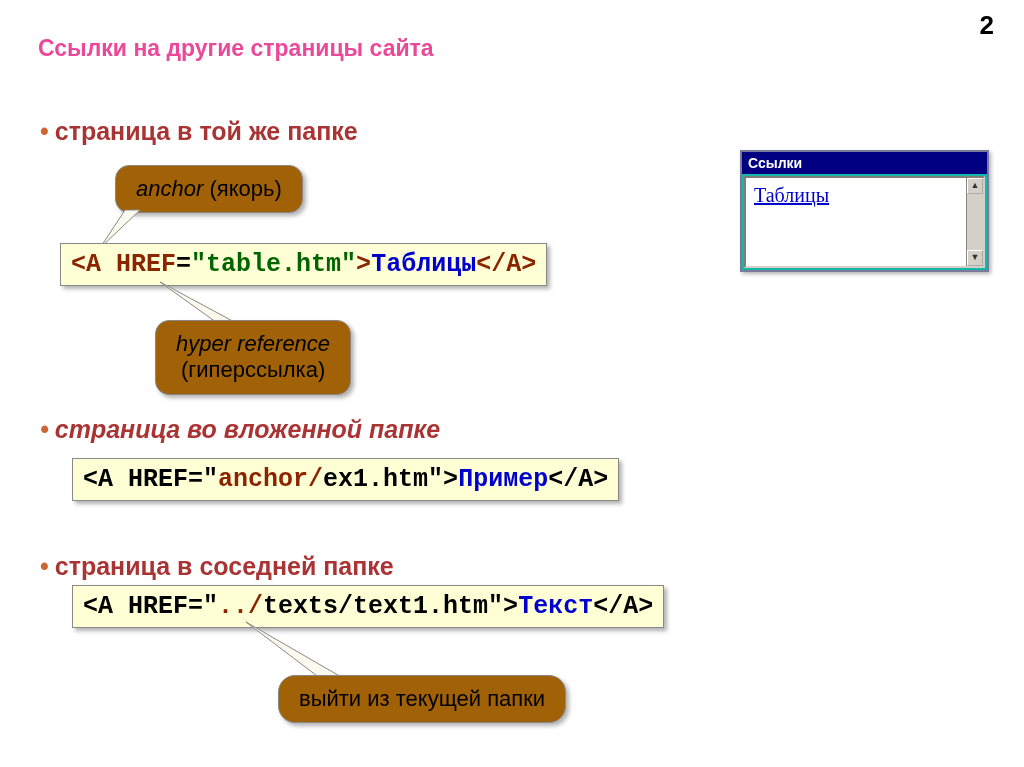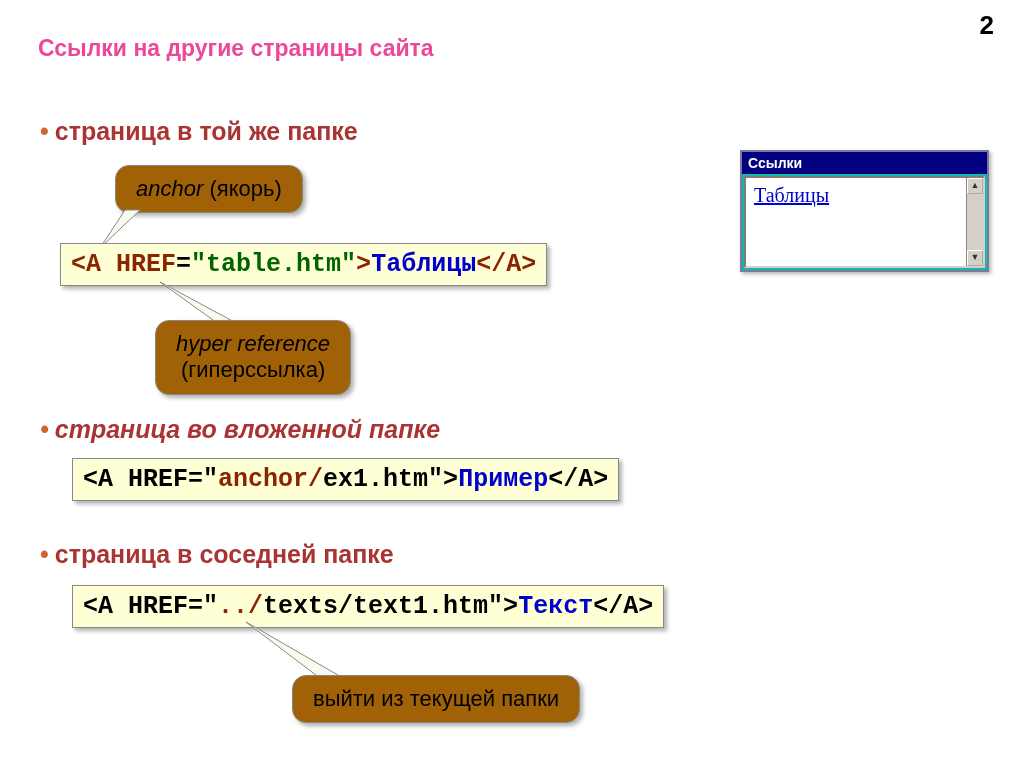--- a/index.html
+++ b/index.html
@@ -189,27 +189,27 @@
 </div>
 
 <div class="bullet-row" style="top:415px;left:40px;font-style:italic;">
   <span class="bullet-dot">•</span><span>страница во вложенной папке</span>
 </div>
 
 <div class="code-box" style="top:458px;left:72px;">
   <span class="c-black">&lt;</span><span class="c-black">A HREF="</span><span class="c-brown">anchor/</span><span class="c-black">ex1.htm</span><span class="c-black">"&gt;</span><span class="c-blue">Пример</span><span class="c-black">&lt;/A&gt;</span>
 </div>
 
-<div class="bullet-row" style="top:540px;left:40px;">
+<div class="bullet-row" style="top:552px;left:40px;">
   <span class="bullet-dot">•</span><span>страница в соседней папке</span>
 </div>
 
 <div class="code-box" style="top:585px;left:72px;">
   <span class="c-black">&lt;</span><span class="c-black">A HREF="</span><span class="c-brown">../</span><span class="c-black">texts/text1.htm</span><span class="c-black">"&gt;</span><span class="c-blue">Текст</span><span class="c-black">&lt;/A&gt;</span>
 </div>
 
 <svg class="pointer" style="top:620px;left:240px;width:130px;height:68px;">
   <polygon points="6,2 85,62 110,62" fill="#fafaee" stroke="#888" stroke-width="1"></polygon>
 </svg>
 
-<div class="callout" style="top:675px;left:292px;font-style:normal;">
+<div class="callout" style="top:675px;left:278px;font-style:normal;border-radius:17px;">
   <span>выйти из текущей папки</span>
 </div>
 
 </body></html>

